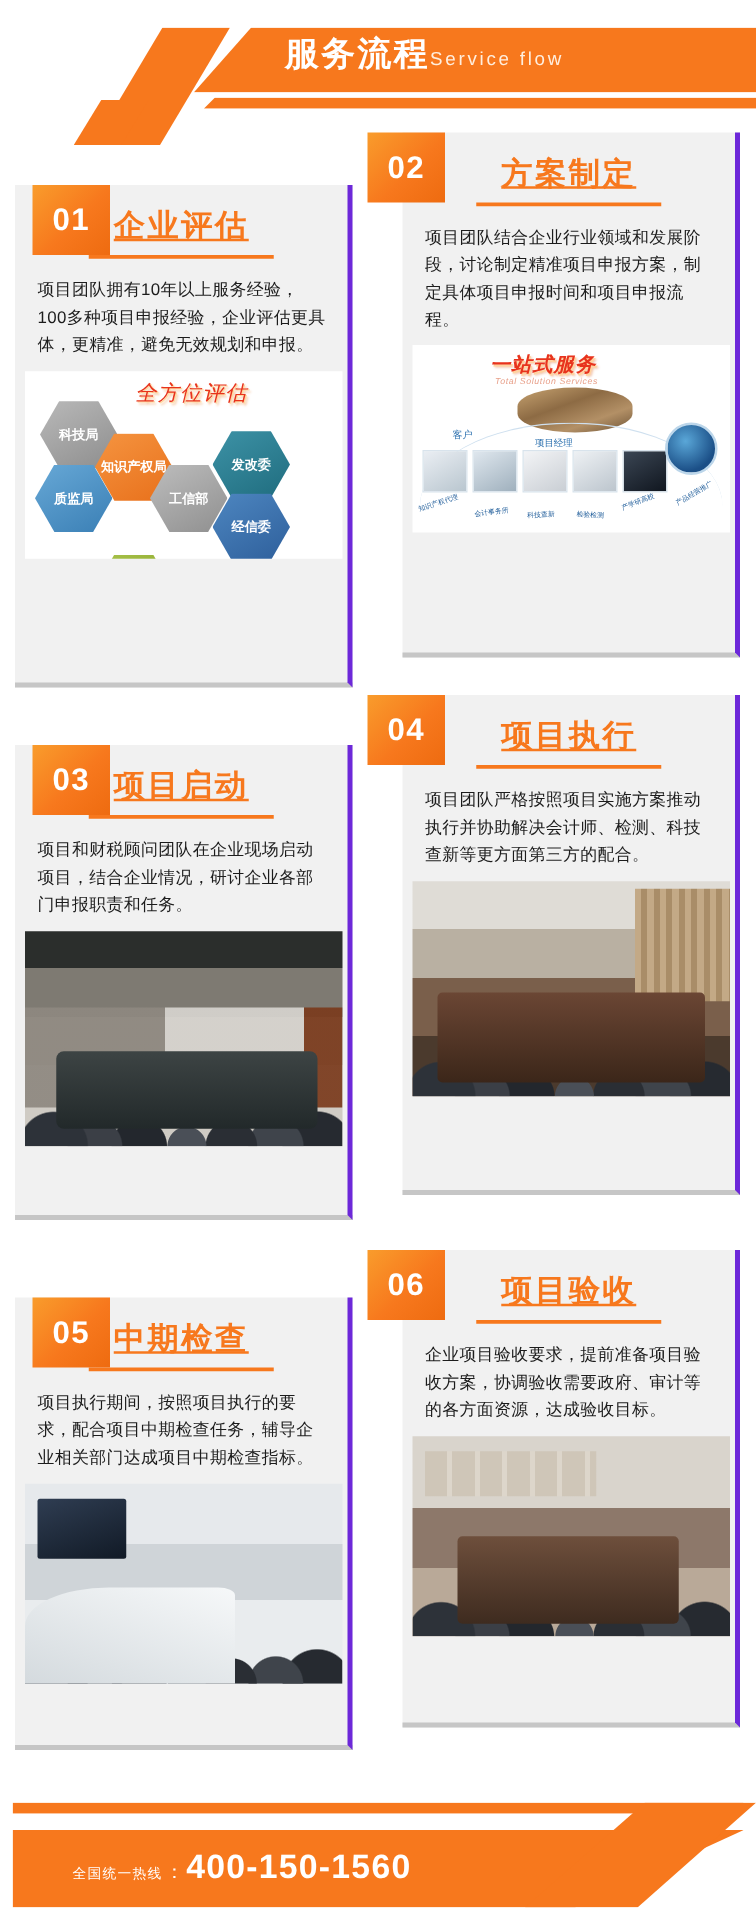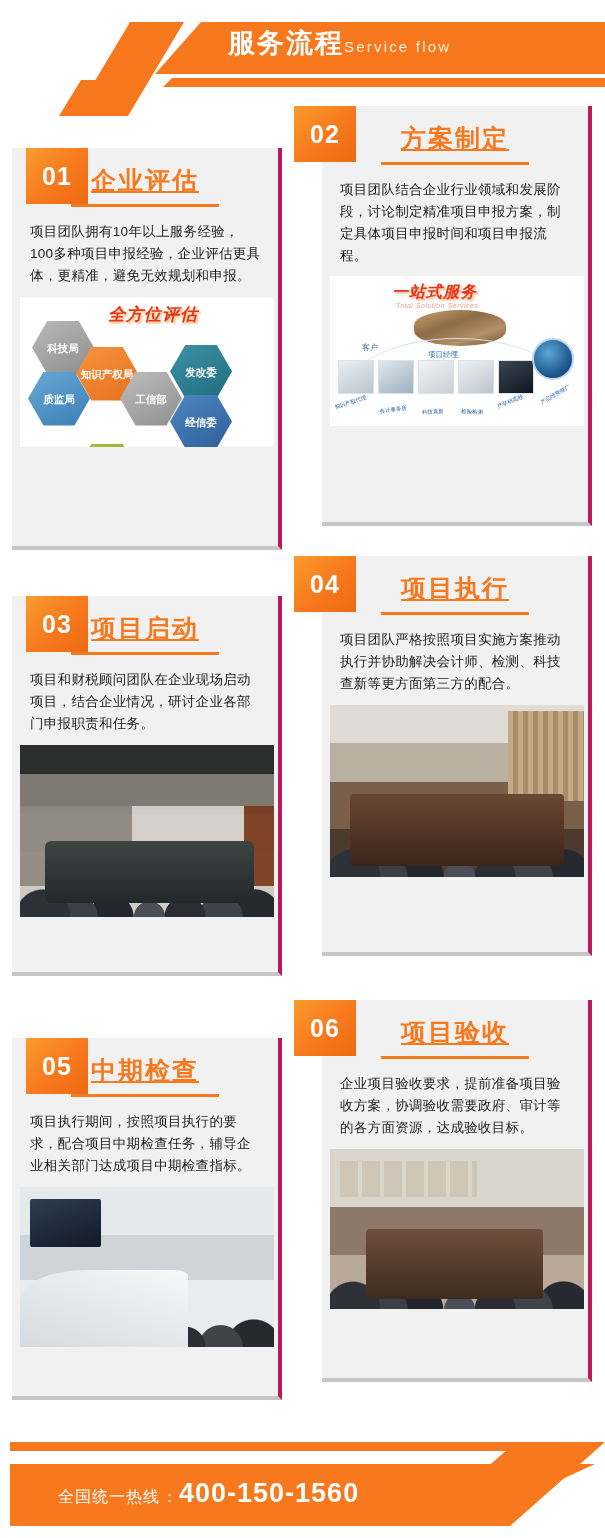--- a/index.html
+++ b/index.html
@@ -43,21 +43,21 @@
   .hdr-en { font-size: 15px; color: #ffeede; letter-spacing: 2.2px; line-height: 1; }
 
   
   .grid { position: absolute; left: 0; top: 106px; width: 605px; }
   .row { position: relative; width: 605px; }
 
   
   .card {
     position: absolute;
     background: #f1f1f1;
-    border-right: 4px solid #be185d;
+    border-right: 4px solid #6d28d9;
     border-bottom: 4px solid #c6c6c6;
   }
   .card-left  { left: 12px;  width: 270px; }
   .card-right { left: 322px; width: 270px; }
 
   .badge {
     position: absolute; top: 0; width: 62px; height: 56px;
     background: linear-gradient(135deg, #F99C2C 0%, #F7781D 55%, #EE6B10 100%);
     color: #fff; font-size: 25px; font-weight: bold;
     display: flex; align-items: center; justify-content: center;
@@ -76,21 +76,21 @@
   }
   .card-body {
     font-size: 13.5px; color: #1c1c1c; line-height: 1.62;
     padding: 14px 16px 10px 18px; letter-spacing: 0.3px; font-weight: 500;
   }
   .card-media { padding: 0 8px 8px; }
 
   
   .hexfig { position: relative; width: 254px; height: 150px; background: #fff; overflow: hidden; }
   .hexfig .hex-title {
-    position: absolute; left: 88px; top: 6px; font-size: 17px; font-weight: bold;
+    position: absolute; left: 88px; top: 6px; font-size: 17px; font-weight: normal;
     color: #E8331C; letter-spacing: 1px;
     text-shadow: 1px 1px 0 #ffd9a0, 2px 2px 2px rgba(230,120,30,.45);
     font-style: italic;
   }
   .hex {
     position: absolute; width: 62px; height: 54px;
     -webkit-clip-path: polygon(25% 0, 75% 0, 100% 50%, 75% 100%, 25% 100%, 0 50%);
     clip-path: polygon(25% 0, 75% 0, 100% 50%, 75% 100%, 25% 100%, 0 50%);
     color: #fff; font-size: 10.5px; font-weight: bold; line-height: 1.15;
     display: flex; align-items: center; justify-content: center; text-align: center;
@@ -211,21 +211,21 @@
     -webkit-clip-path: polygon(0 0, 585px 0, 585px 0, 450px 62px, 0 62px);
     clip-path: polygon(0 0, 585px 0, 450px 62px, 0 62px);
   }
   .ft-slash {
     position: absolute; left: 420px; top: 30px; width: 185px; height: 84px;
     background: #F7781D;
     -webkit-clip-path: polygon(96px 0, 185px 0, 90px 84px, 0 84px);
     clip-path: polygon(96px 0, 185px 0, 90px 84px, 0 84px);
   }
   .ft-text { position: absolute; left: 58px; top: 66px; display: flex; align-items: baseline; }
-  .ft-label { font-size: 16px; color: #ffffff; letter-spacing: 1px; }
+  .ft-label { font-size: 11px; color: #ffffff; letter-spacing: 1px; }
   .ft-colon { font-size: 15px; color: #ffffff; margin: 0 2px; }
   .ft-phone { font-size: 27px; font-weight: bold; color: #ffffff; letter-spacing: 1px; }
 </style>
 </head>
 <body>
 
 <div class="page">
 
   <div class="header">
     <div class="hdr-slash"></div>

